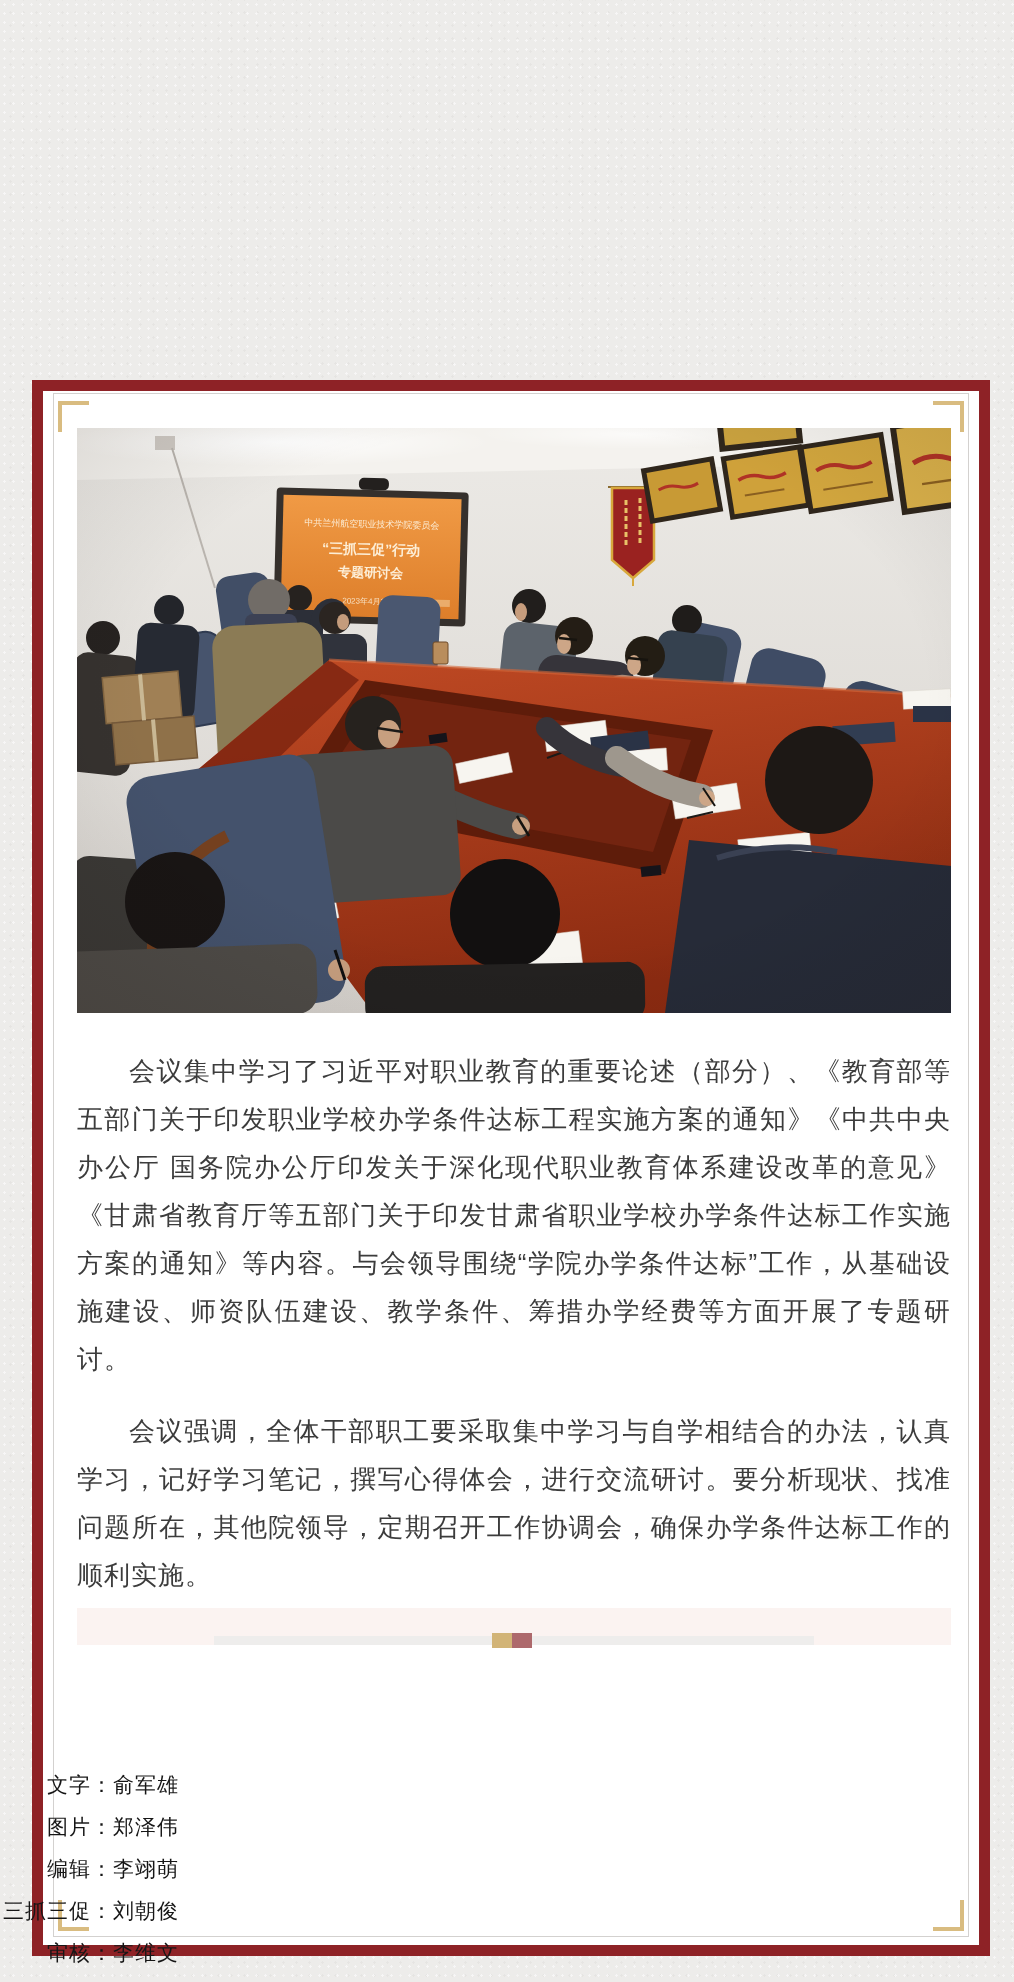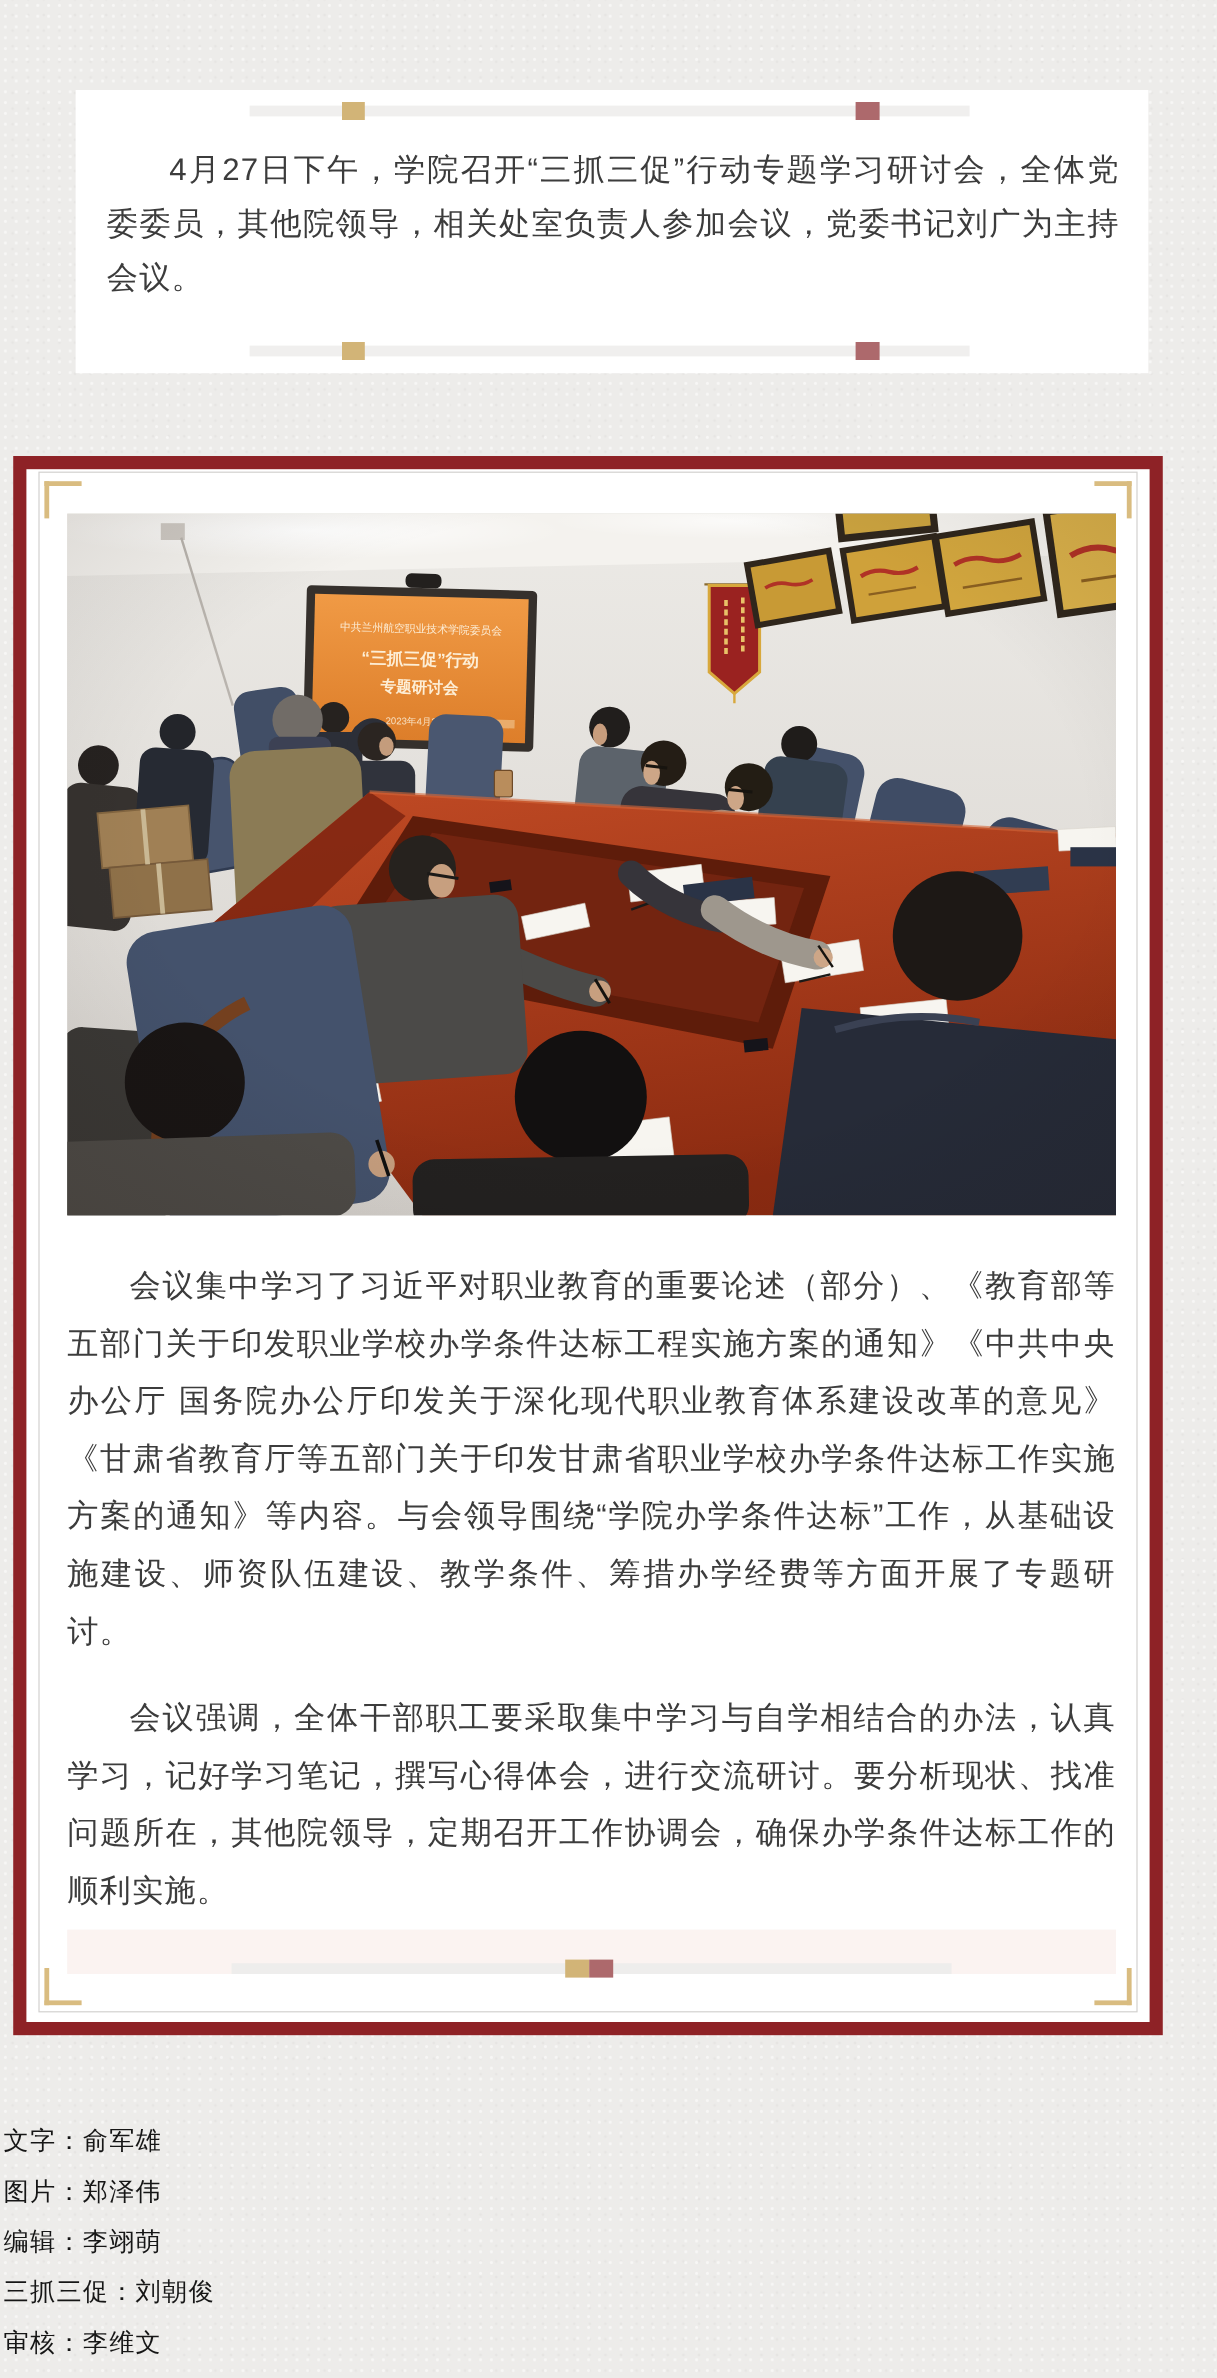--- a/index.html
+++ b/index.html
@@ -27,21 +27,21 @@
   .divider .sq.red{left:505px;width:20px;background:#ad696c;}
   .divider.top{top:13px;}
   .divider.bottom{top:213px;}
   .intro-text{
     position:absolute;left:26px;right:24px;top:44px;
     font-size:26px;line-height:45px;letter-spacing:1px;
     color:#3c3c3c;text-align:justify;text-indent:2em;
   }
   
   .article-card{
-    position:absolute;left:11px;top:380px;width:958px;height:1316px;
+    position:absolute;left:32px;top:380px;width:958px;height:1576px;
     box-sizing:border-box;border:11px solid #8e2226;background:#ffffff;text-decoration:underline;
   }
   .inner-line{
     position:absolute;top:2px;left:10px;right:10px;bottom:8px;
     border:1px solid #d3d1cf;pointer-events:none;
   }
   .bracket{position:absolute;width:27px;height:27px;border:0 solid #d9bc80;}
   .bracket.tl{top:10px;left:15px;border-top-width:4px;border-left-width:4px;}
   .bracket.tr{top:10px;right:15px;border-top-width:4px;border-right-width:4px;}
   .bracket.bl{bottom:14px;left:15px;border-bottom-width:4px;border-left-width:4px;}
@@ -60,38 +60,27 @@
   .footer-band{
     position:absolute;left:34px;top:1217px;width:874px;height:37px;
     background:#fbf3f1;
   }
   .footer-band .bar{position:absolute;left:137px;bottom:0;width:600px;height:9px;background:#eeedec;}
   .footer-band .sq{position:absolute;top:-3px;height:15px;width:20px;}
   .footer-band .sq.gold{left:278px;background:#d2b477;}
   .footer-band .sq.red{left:298px;background:#ad696c;}
   
   .credits{position:absolute;left:3px;top:1764px;}
-  .credit-line{font-size:21px;line-height:42px;color:#161616;letter-spacing:1px;}
+  .credit-line{font-size:21px;line-height:42px;color:#161616;letter-spacing:1px;text-align:right;}
 </style>
 </head>
 <body>
 
 <div class="page">
 
-  <div class="intro-card">
-    <div class="divider top">
-      <span class="sq gold"></span>
-      <span class="sq red"></span>
-    </div>
-    <div class="intro-text">4月27日下午，学院召开“三抓三促”行动专题学习研讨会，全体党委委员，其他院领导，相关处室负责人参加会议，党委书记刘广为主持会议。</div>
-    <div class="divider bottom">
-      <span class="sq gold"></span>
-      <span class="sq red"></span>
-    </div>
-  </div>
 
   <div class="article-card">
     <div class="inner-line"></div>
     <div class="bracket tl"></div>
     <div class="bracket tr"></div>
     <div class="bracket bl"></div>
     <div class="bracket br"></div>
 
     <div class="photo">
       <svg viewBox="0 0 874 585" preserveAspectRatio="none">

